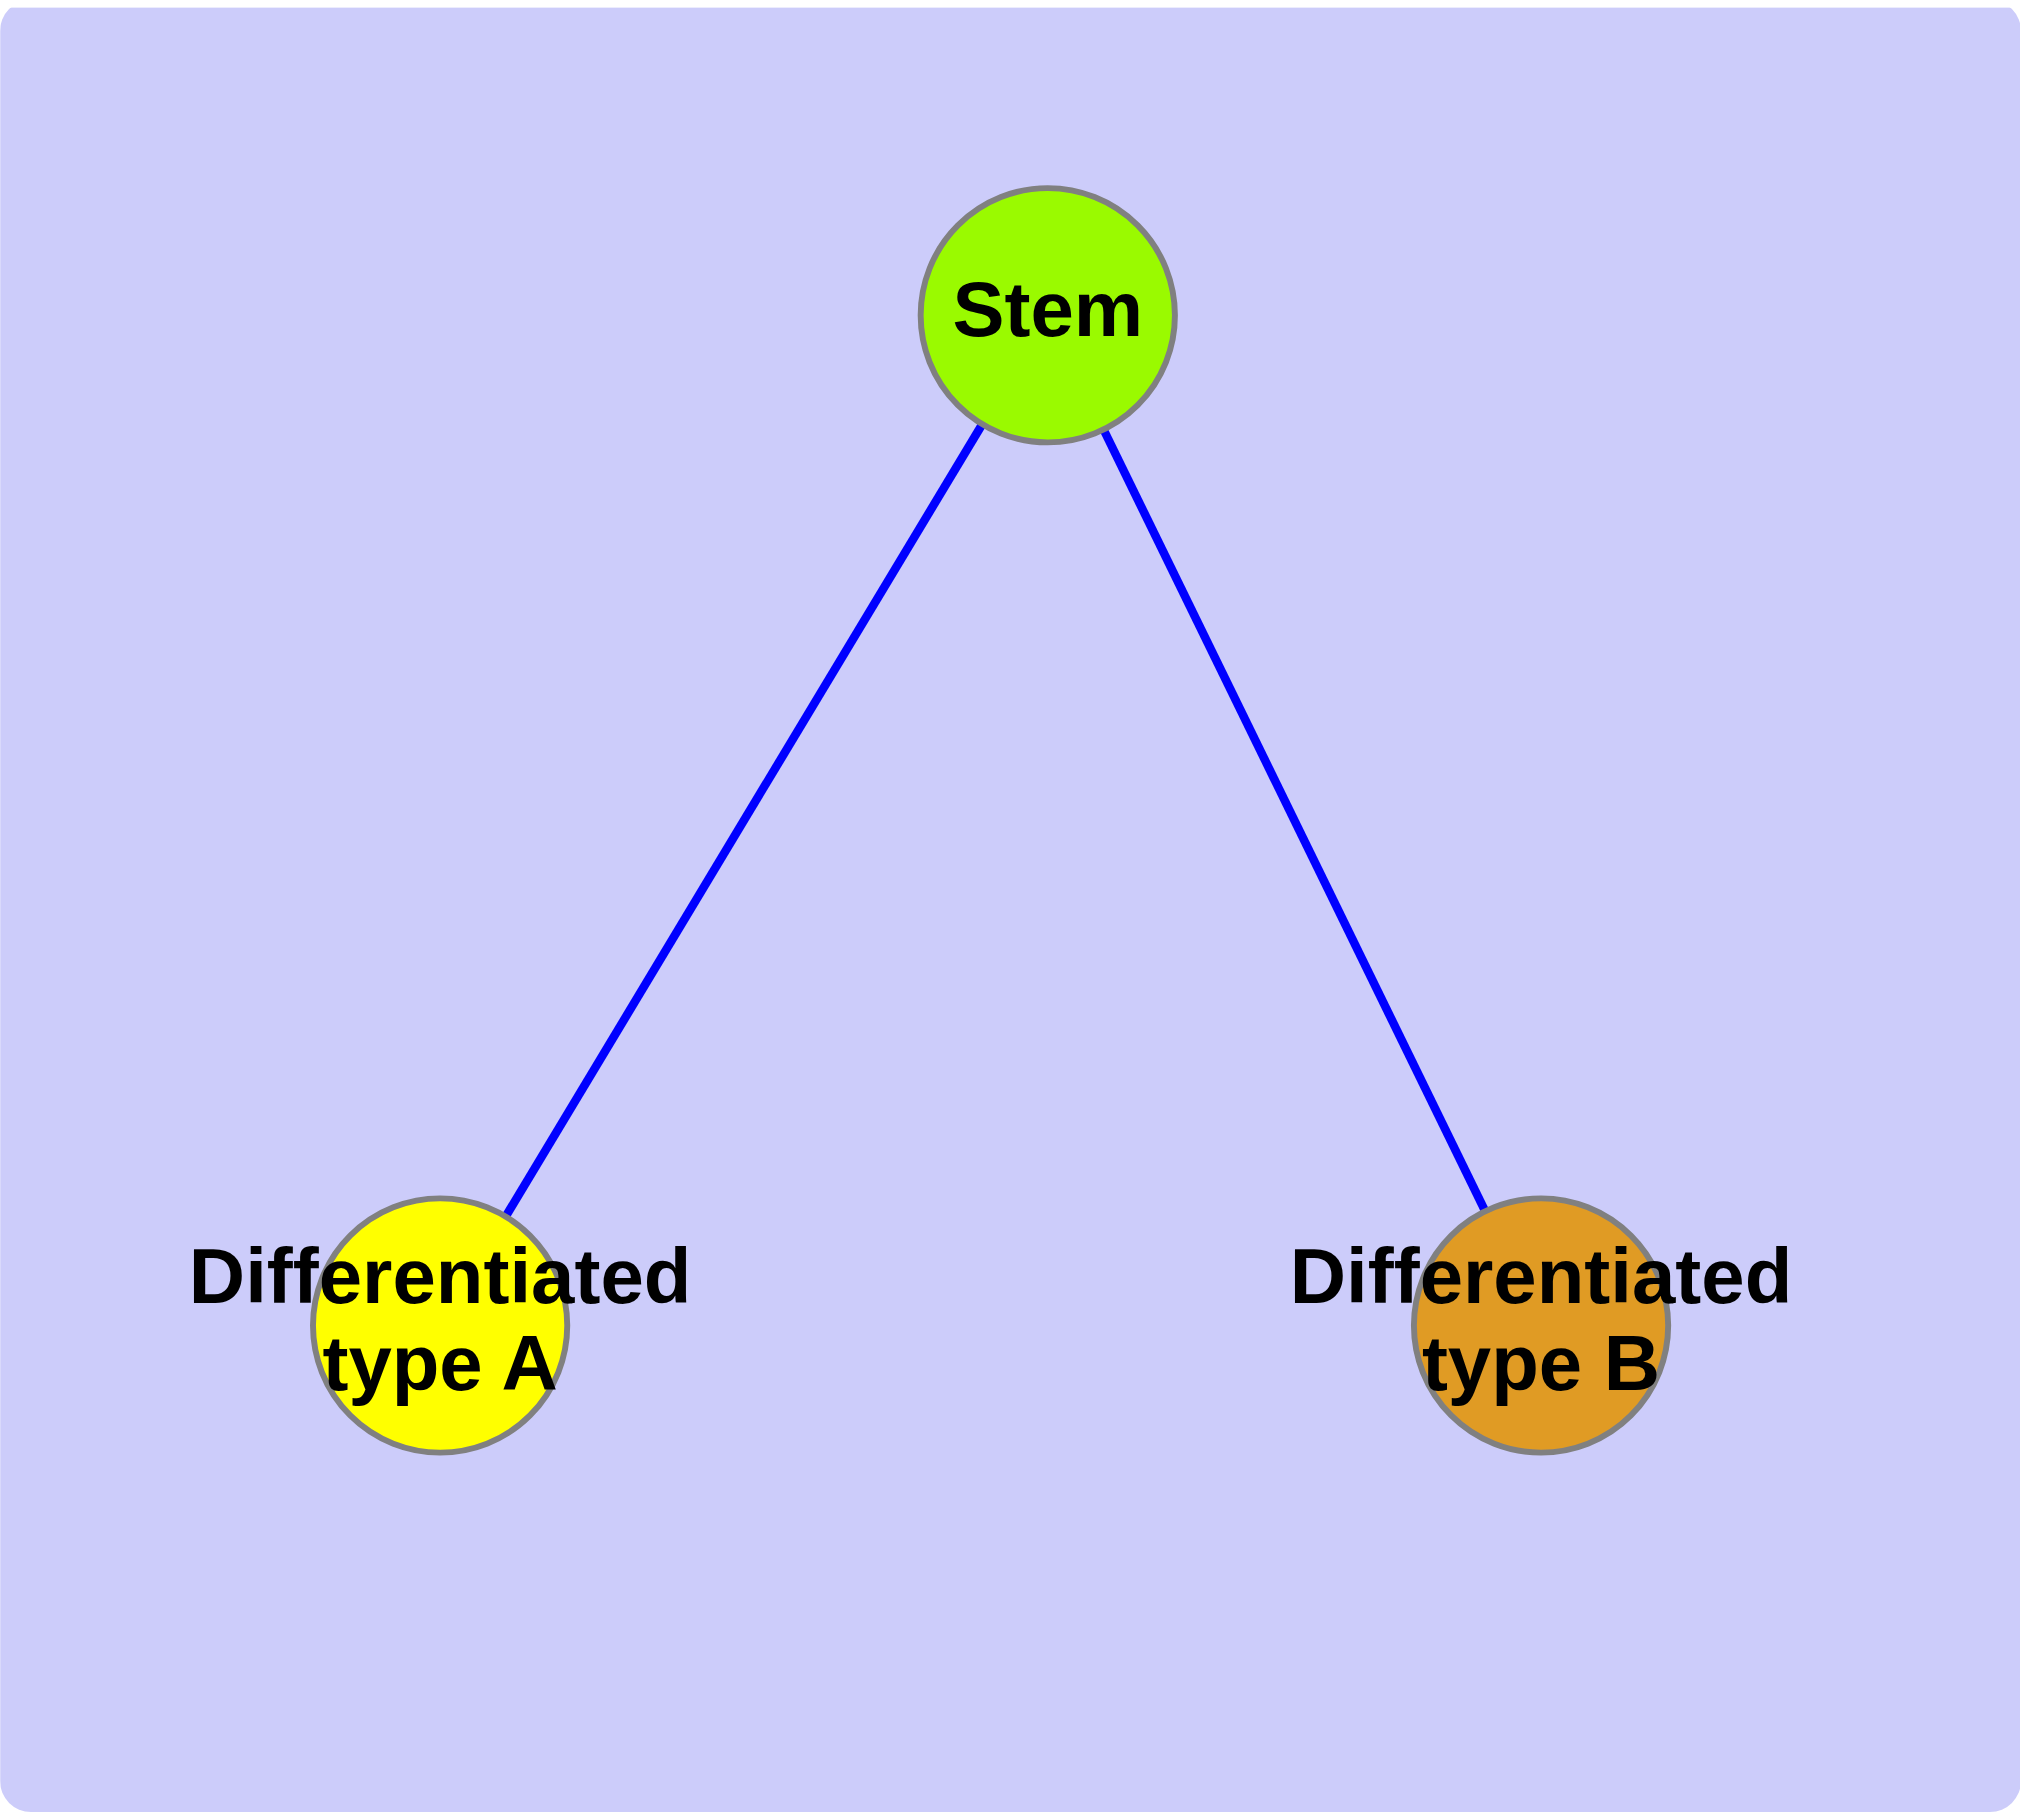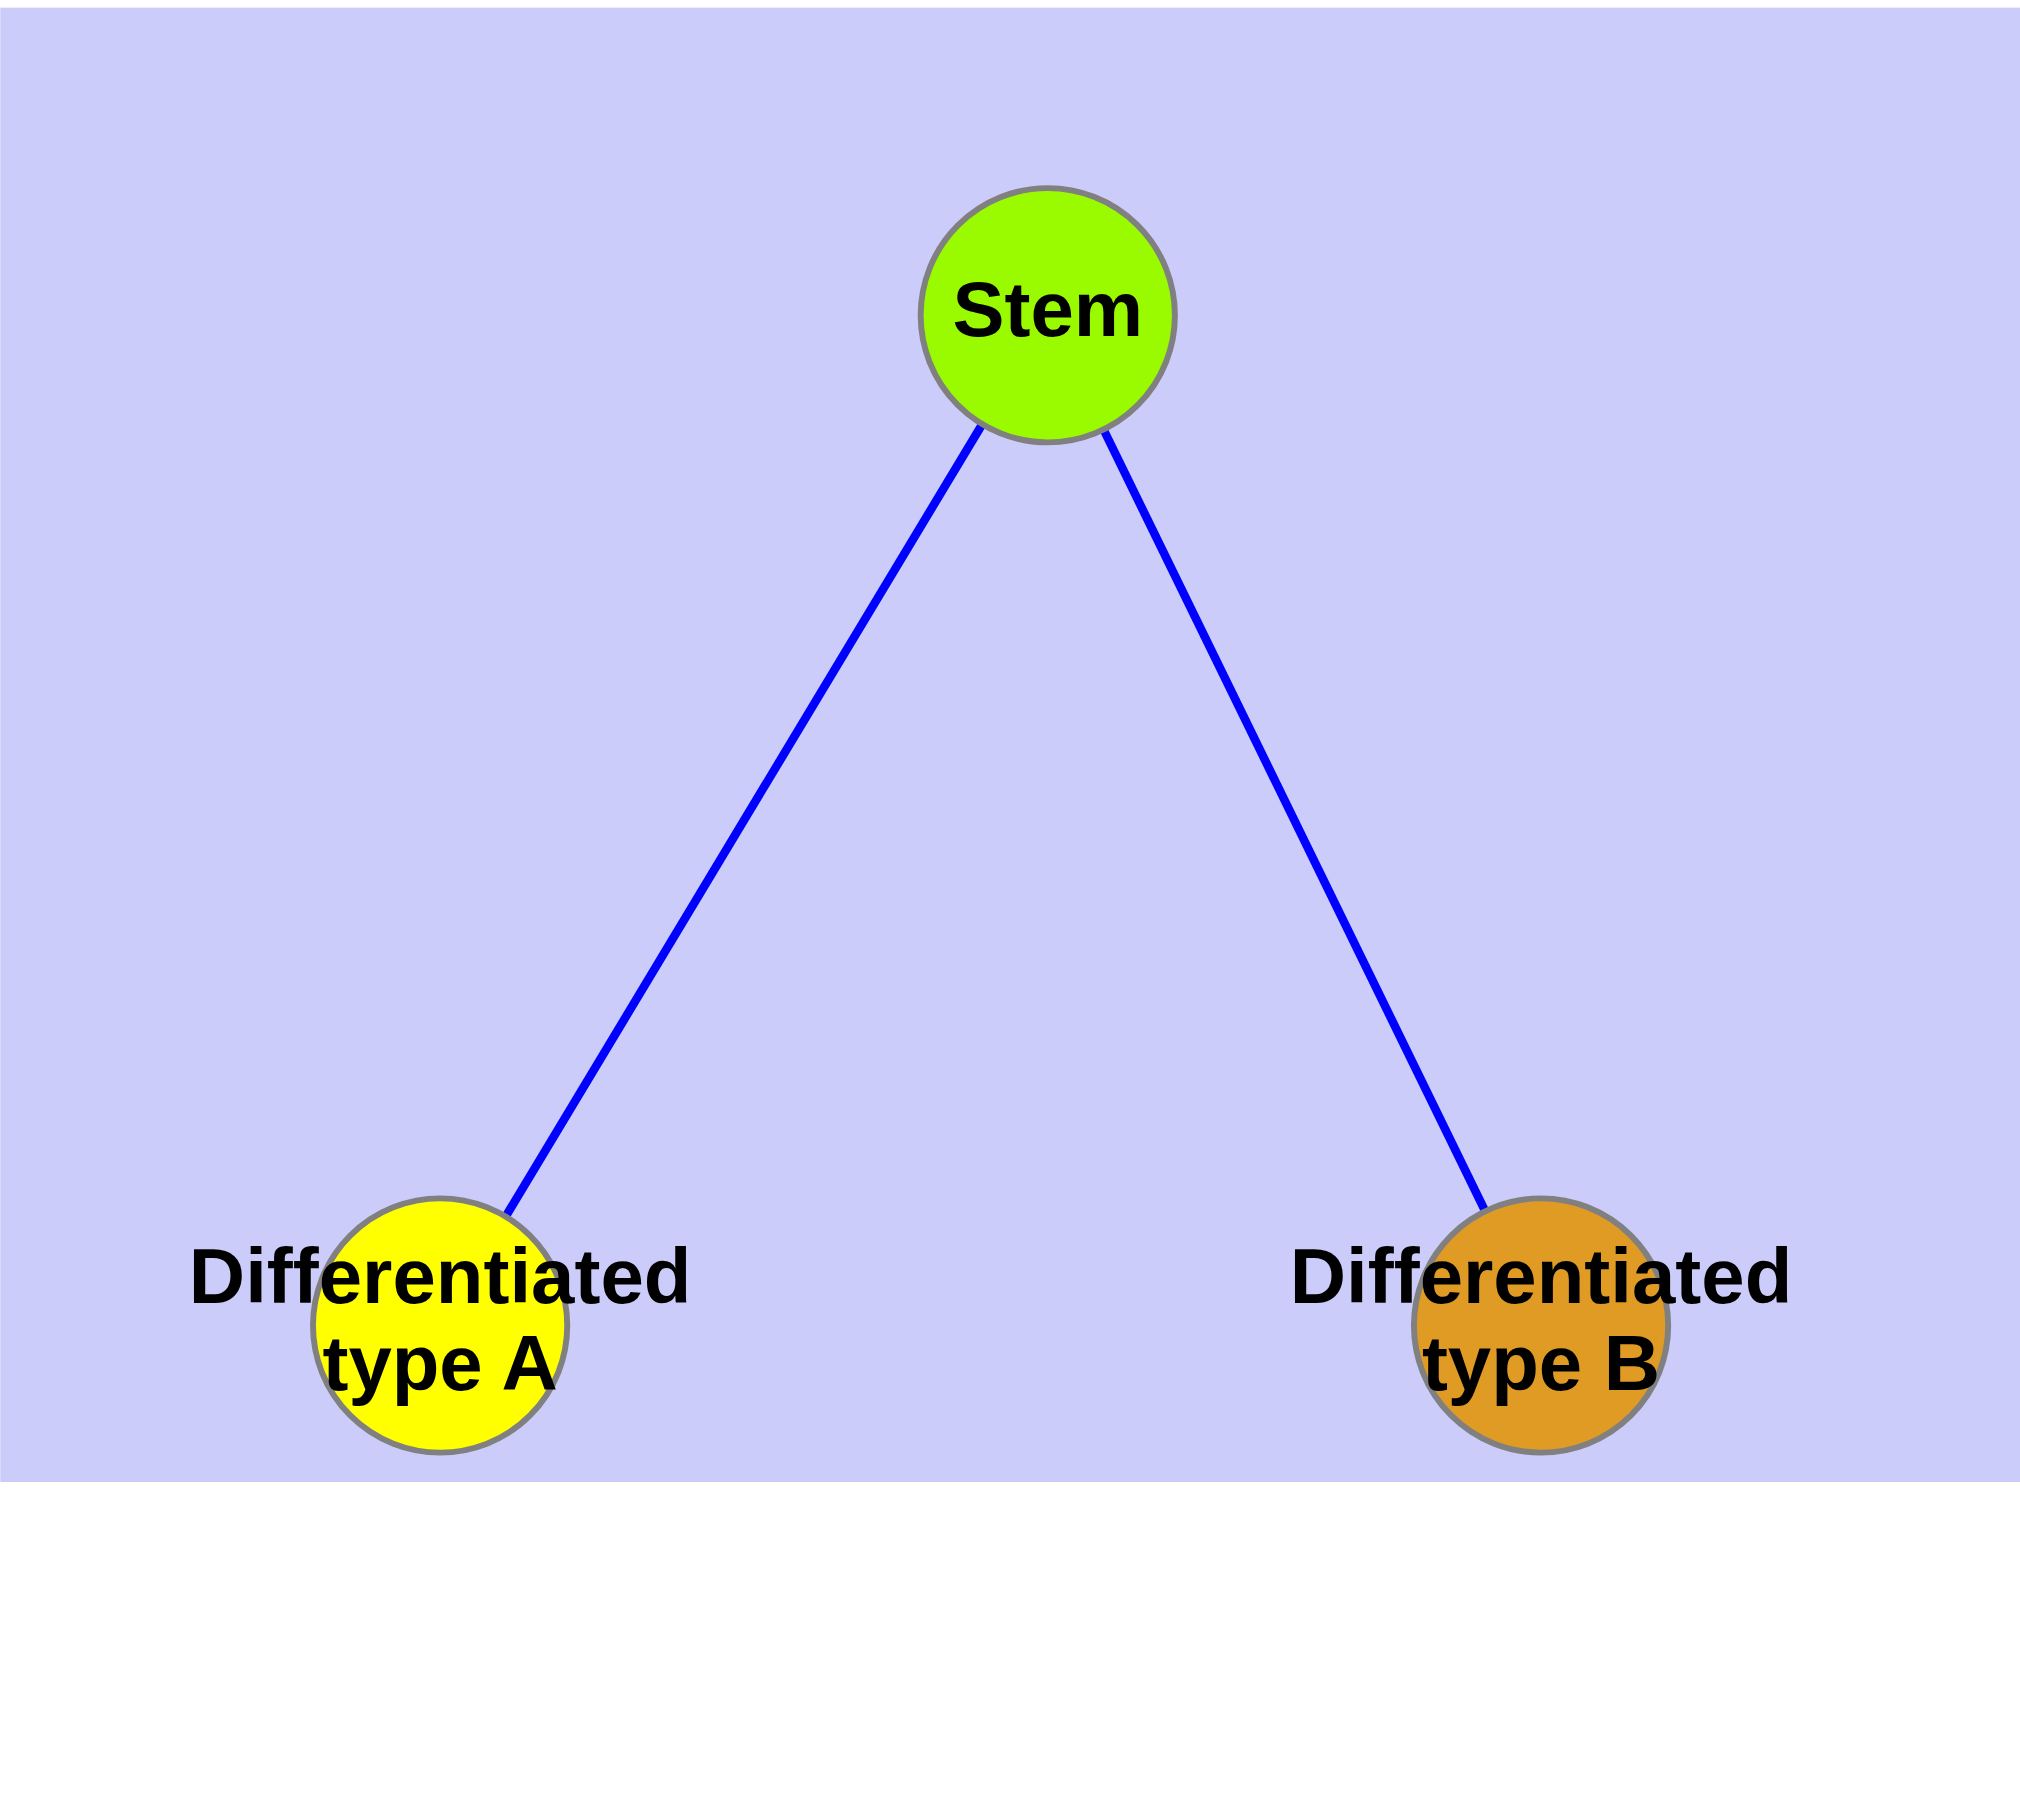--- a/index.html
+++ b/index.html
@@ -26,21 +26,21 @@
     font-weight: bold;
     fill: #000000;
     text-anchor: middle;
     dominant-baseline: middle;
     paint-order: normal;
   }
 </style>
 </head>
 <body>
 
-<div id="canvas" style="width: 2021px; height: 1482px;">
+<div id="canvas" style="width: 2021px; height: 1812px; border-radius: 31px;">
   <svg id="graph-svg" viewBox="0 0 2384 2138" xmlns="http://www.w3.org/2000/svg" style="width: 2021px; height: 1812px;">
 
     <rect id="top-strip" x="0" y="0" width="2384" height="9" fill="#ffffff"></rect>
     <rect id="bg-rect" x="0" y="9" width="2384" height="2129" fill="#ccccfa"></rect>
 
     <g id="edge-layer">
       <line id="edge-0" x1="1159.7138564467891" y1="498.82438370352486" x2="595.2861435532109" y2="1437.175616296475" stroke="#0000ff" stroke-width="10" stroke-linecap="butt"></line>
       <line id="edge-1" x1="1300.935053739102" y1="504.9941306821469" x2="1753.064946260898" y2="1431.0058693178532" stroke="#0000ff" stroke-width="10" stroke-linecap="butt"></line>
     </g>
 

